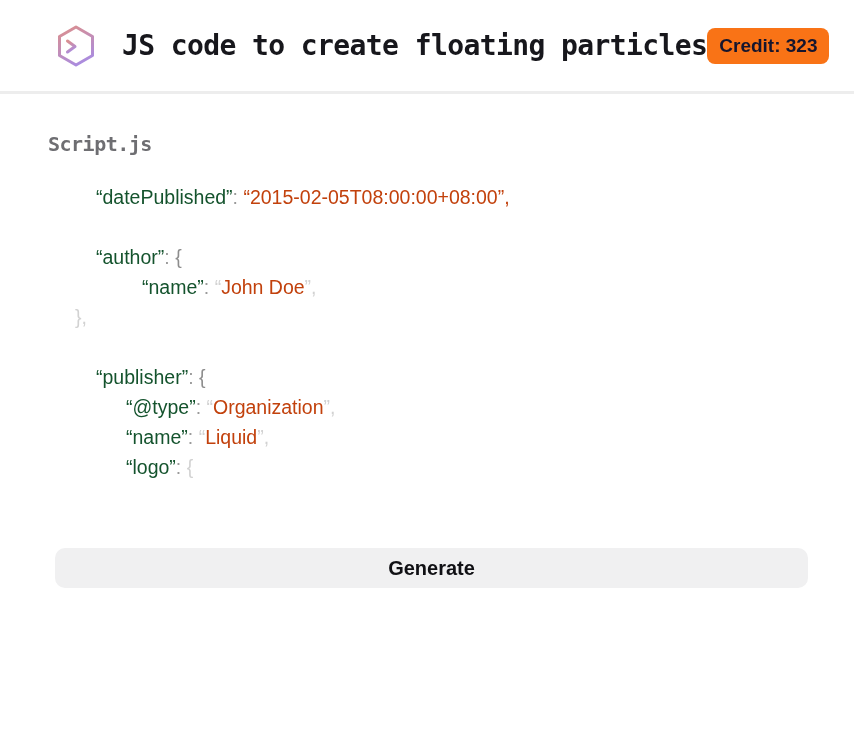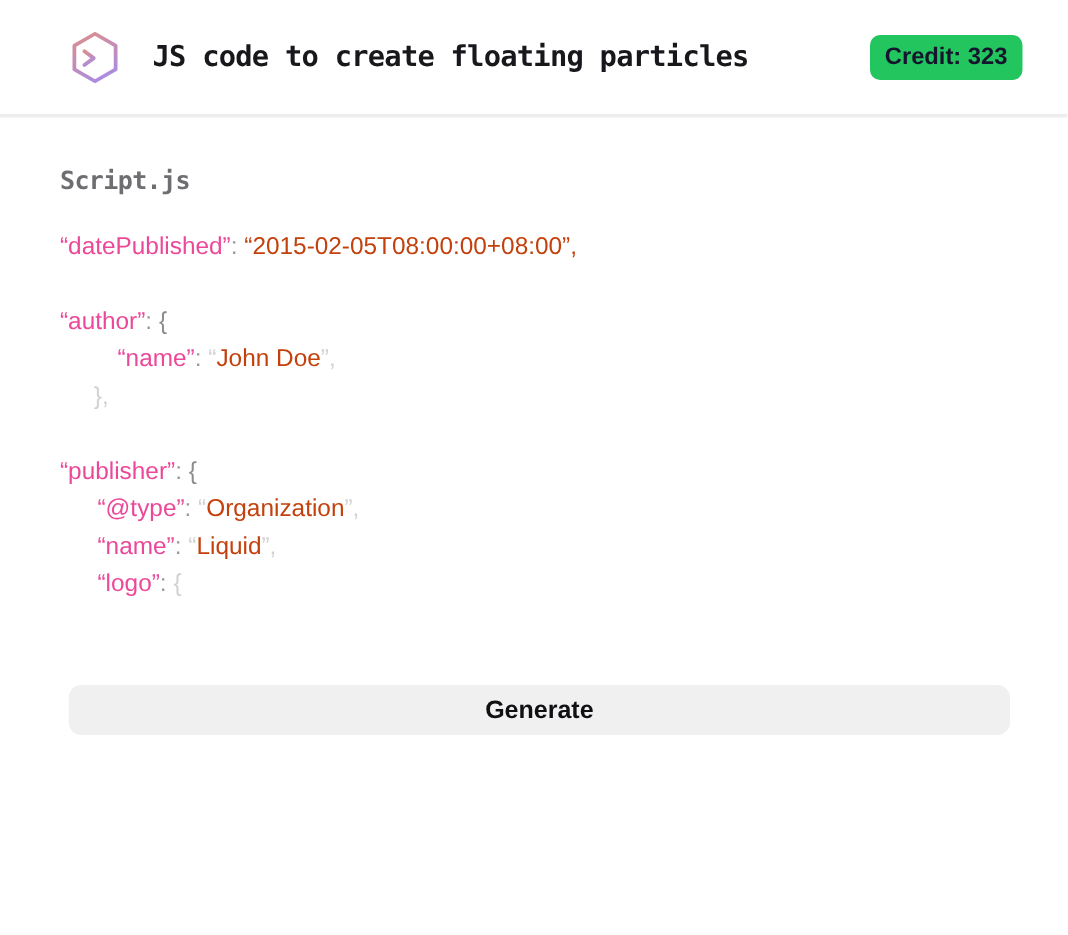--- a/index.html
+++ b/index.html
@@ -23,31 +23,31 @@
     height: 94px;
     padding: 0 36px 0 52px;
     box-sizing: border-box;
     border-bottom: 3px solid #ededed;
     background: #ffffff;
   }
   .logo { width: 48px; height: 48px; flex: 0 0 auto; }
   .logo svg { width: 48px; height: 48px; display: block; }
   .title {
     font-family: "DejaVu Sans Mono", "Liberation Mono", monospace;
-    font-size: 23px;
+    font-size: 28px;
     font-weight: 700;
     letter-spacing: -0.6px;
     color: #17171c;
     margin: 0 0 0 22px;
     flex: 1 1 auto;
     white-space: nowrap;
   }
   .credit-badge {
     margin-left: auto;
-    background: #22c55e;
+    background: #f97316;
     color: #15152e;
     font-weight: 700;
     font-size: 19px;
     line-height: 1;
     padding: 8px 12px 9px 12px;
     border-radius: 8px;
     white-space: nowrap;
   }
 
   
@@ -63,21 +63,21 @@
   .code {
     margin-top: 26px;
     font-size: 19.5px;
     font-family: "Liberation Sans", sans-serif;
   }
   .code-line {
     height: 30px;
     line-height: 30px;
     white-space: pre;
   }
-  .tok-key        { color: #ec4899; }
+  .tok-key        { color: #14532d; margin-left: 48px; }
   .tok-key-light  { color: #a9a9a9; }
   .tok-punc       { color: #9a9a9a; }
   .tok-value      { color: #c2410c; }
   .tok-quote      { color: #d2d2d2; }
   .tok-brace      { color: #8d8d8d; }
   .tok-brace-light{ color: #d2d2d2; }
 
   
   .generate {
     display: block;

